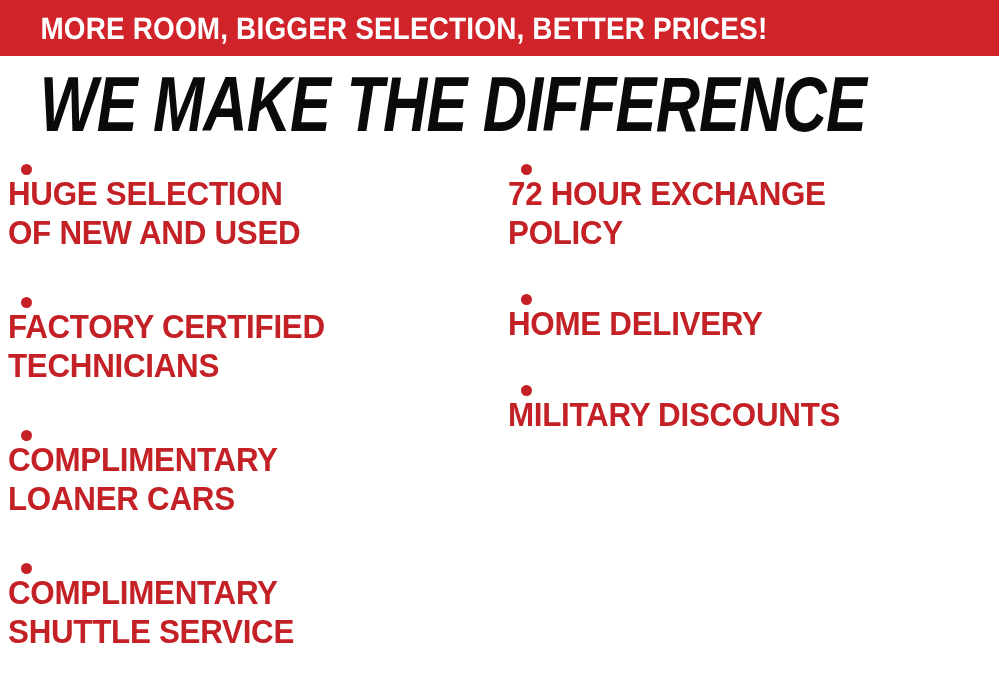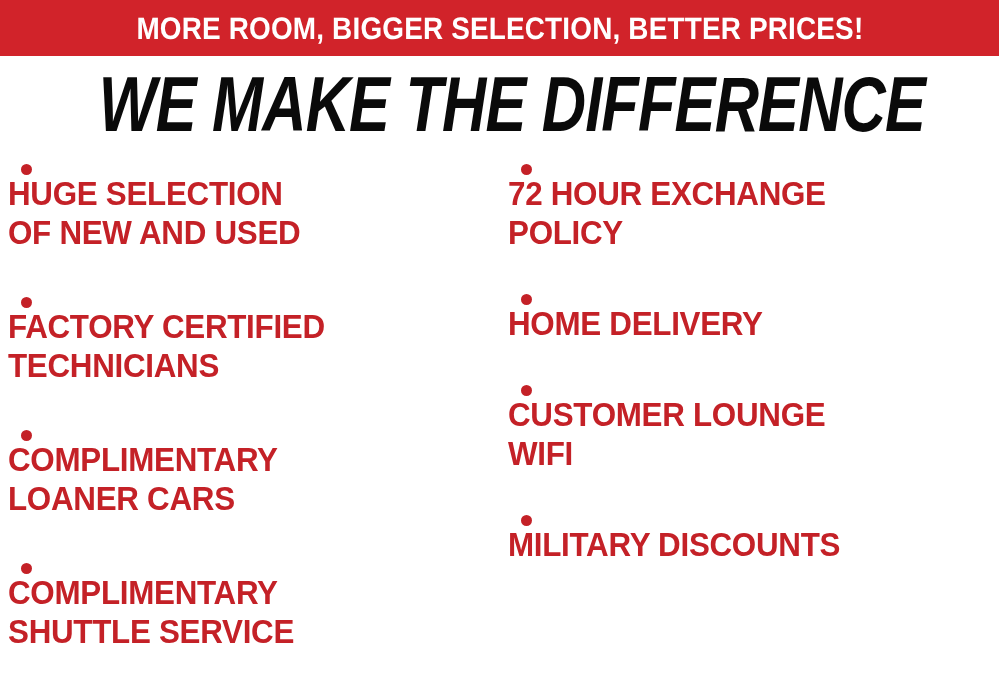--- a/index.html
+++ b/index.html
@@ -22,21 +22,20 @@
   
   .banner {
     position: absolute;
     left: 0;
     top: 0;
     width: 999px;
     height: 56px;
     background: #d1232a;
     display: flex;
     align-items: center;
-    justify-content: center;
   }
   .banner-text {
     color: #ffffff;
     font-family: "Liberation Sans", sans-serif;
     font-weight: bold;
     font-size: 31px;
     letter-spacing: 0.2px;
     line-height: 1;
     white-space: nowrap;
     transform: scaleX(0.90);
@@ -46,21 +45,21 @@
 
   
   .headline-wrap {
     position: absolute;
     left: 0;
     top: 64px;
     width: 906px;
     height: 78px;
     display: flex;
     align-items: center;
-    margin-left: 20px;
+    justify-content: center;
   }
   .headline {
     color: #0a0a0a;
     font-family: "Liberation Sans", sans-serif;
     font-weight: bold;
     font-style: italic;
     font-size: 73px;
     line-height: 1;
     white-space: nowrap;
     letter-spacing: -1px;
@@ -158,23 +157,18 @@
         <span class="dot"></span>
         <span class="bullet-text">72 HOUR EXCHANGE
 POLICY</span>
       </div>
       <div class="bullet-item">
         <span class="dot"></span>
         <span class="bullet-text">HOME DELIVERY</span>
       </div>
       <div class="bullet-item">
         <span class="dot"></span>
-        <span class="bullet-text">CUSTOMER LOUNGE
-WIFI</span>
-      </div>
-      <div class="bullet-item">
-        <span class="dot"></span>
         <span class="bullet-text">MILITARY DISCOUNTS</span>
       </div>
     </div>
 
   </div>
 </div>
 
 </body></html>

